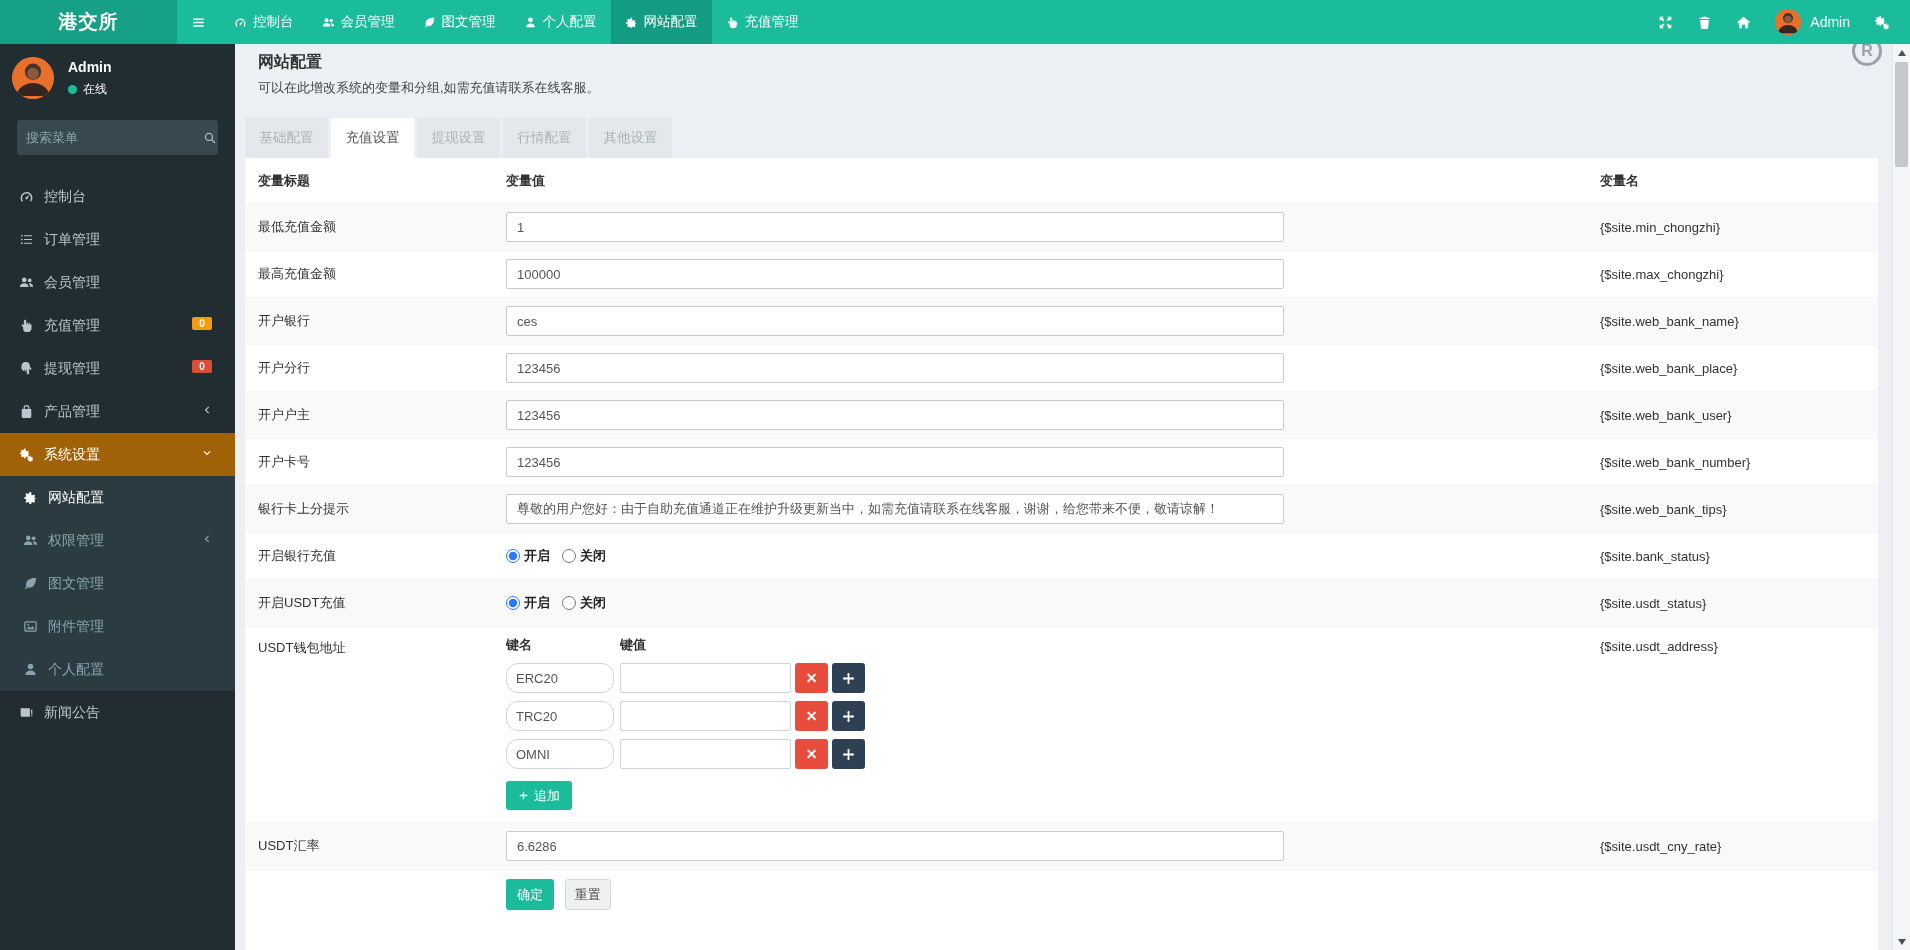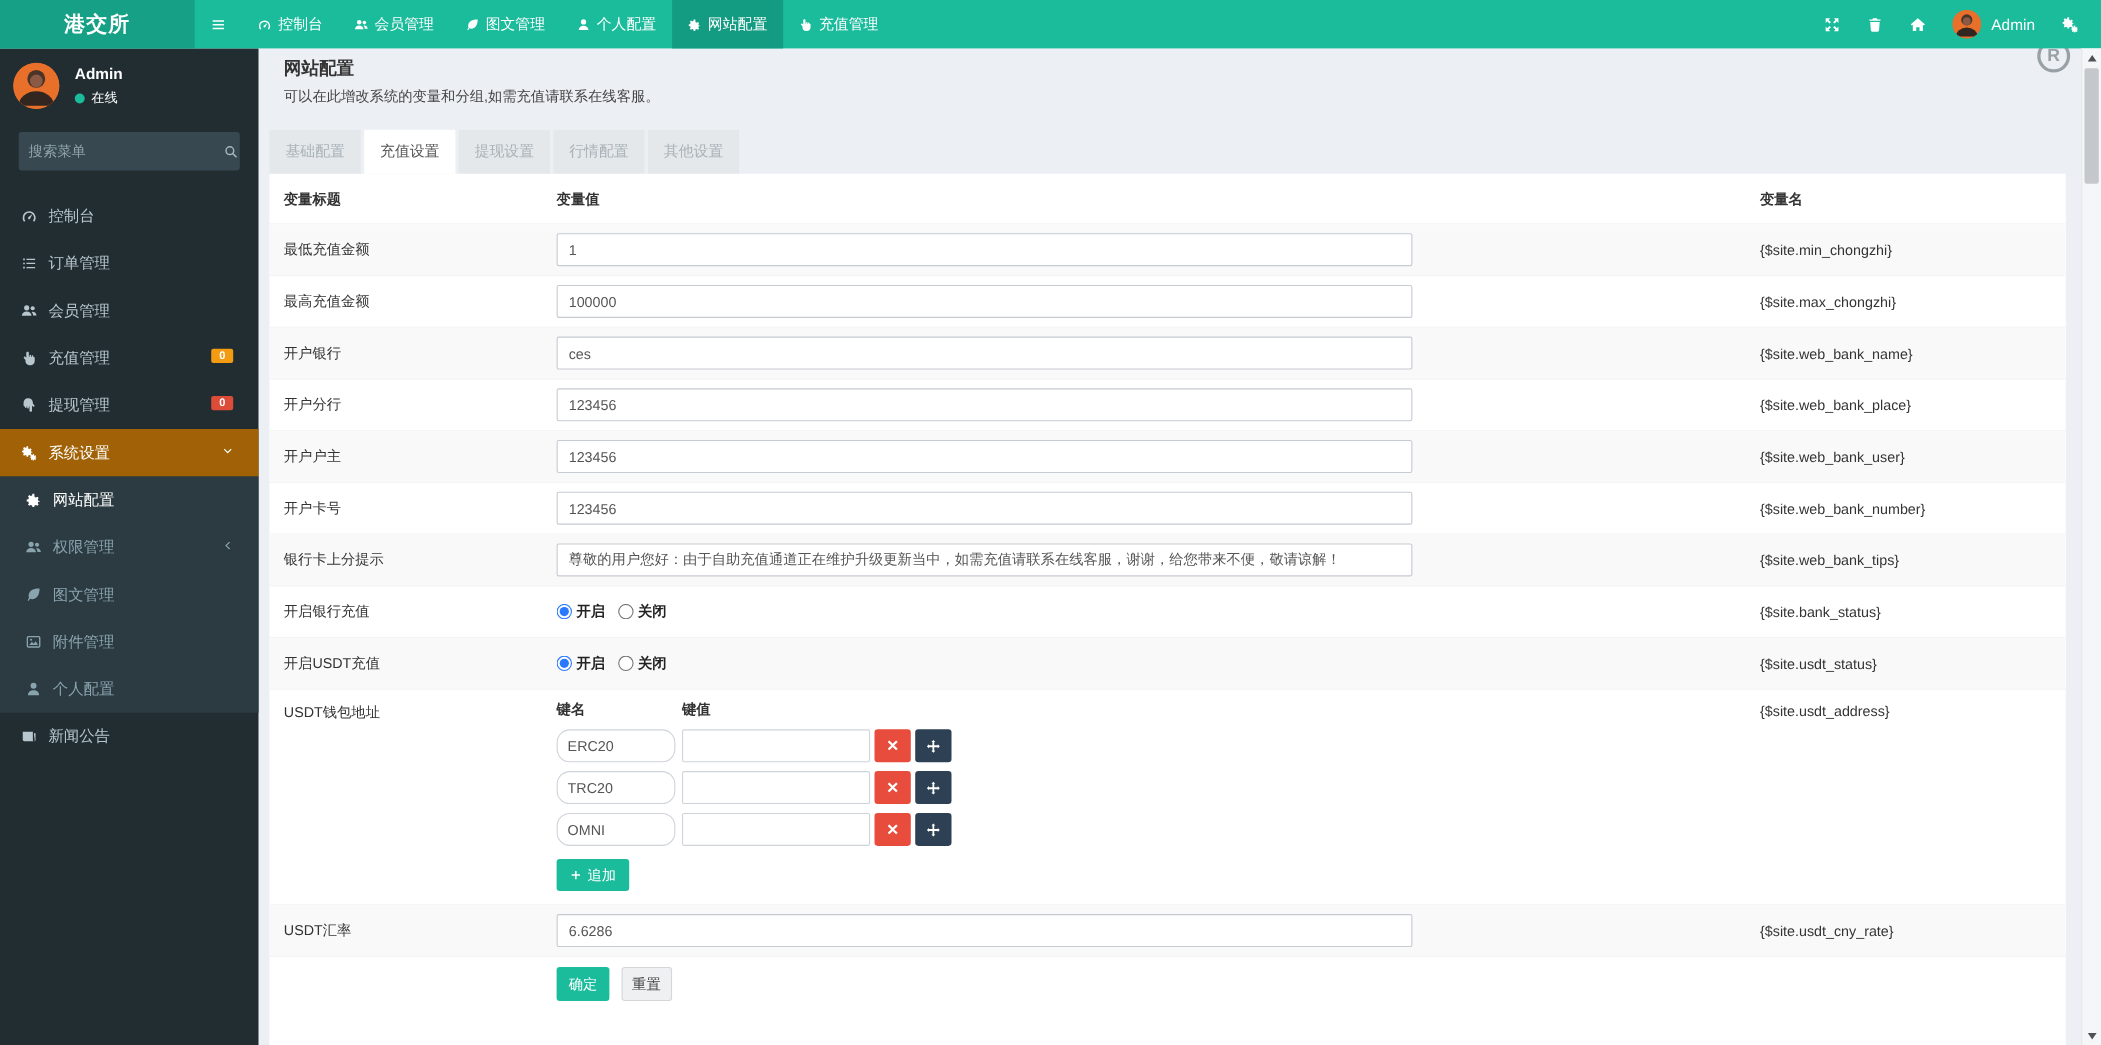--- a/index.html
+++ b/index.html
@@ -267,20 +267,33 @@
         <span class="mi">
           <svg viewBox="0 0 16 16" width="15" height="15" fill="currentColor" style="display:block">
             <g transform="rotate(180 8 8)">
               <path d="M6.5 1.8c.7 0 1.2.5 1.2 1.2v4h.6V5.6c0-.4.3-.8.8-.8s.8.4.8.8V7h.6V6.2c0-.4.3-.8.8-.8s.8.4.8.8V7h.5c.4 0 .8.3.8.8v3c0 2.3-1.9 4.2-4.2 4.2h-.6a4.2 4.2 0 0 1-4.2-4.2v-1L3 8.2c-.4-.4-.4-1 0-1.4.3-.3.9-.3 1.2 0l1 .9V3c0-.7.6-1.2 1.3-1.2z"></path>
             </g>
           </svg>
         </span>
         <span>提现管理</span>
         <span class="badge red">0</span>
       </div>
+      <div class="m-item">
+        <span class="mi">
+          <svg viewBox="0 0 16 16" width="15" height="15" fill="currentColor" style="display:block">
+            <path d="M11.2 5.2v-1a3.2 3.2 0 0 0-6.4 0v1H2.9v8a1.6 1.6 0 0 0 1.6 1.6h7a1.6 1.6 0 0 0 1.6-1.6v-8zM6.1 4.2a1.9 1.9 0 0 1 3.8 0v1H6.1z"></path>
+          </svg>
+        </span>
+        <span>产品管理</span>
+        <span class="chev">
+          <svg viewBox="0 0 16 16" width="12" height="12" fill="currentColor" style="display:block">
+            <path d="M10.3 3.8 6 8l4.3 4.2" fill="none" stroke="currentColor" stroke-width="1.5"></path>
+          </svg>
+        </span>
+      </div>
       <div class="m-item parent-active">
         <span class="mi">
           <svg viewBox="0 0 16 16" width="15" height="15" fill="currentColor" style="display:block">
             <g transform="scale(0.8)">
               <path d="M8 5.8A2.2 2.2 0 1 0 8 10.2 2.2 2.2 0 0 0 8 5.8Zm6.2 3.3-1.6-.3c-.1-.5-.3-1-.5-1.4l.9-1.3-1.3-1.3-1.3.9c-.4-.2-.9-.4-1.4-.5L8.7 2.1H6.9l-.3 1.6c-.5.1-1 .3-1.4.5l-1.3-.9-1.3 1.3.9 1.3c-.2.4-.4.9-.5 1.4l-1.6.3v1.8l1.6.3c.1.5.3 1 .5 1.4l-.9 1.3 1.3 1.3 1.3-.9c.4.2.9.4 1.4.5l.3 1.6h1.8l.3-1.6c-.5-.1 1-.3 1.4-.5l1.3.9 1.3-1.3-.9-1.3c.2-.4.4-.9.5-1.4l1.6-.3z"></path>
             </g>
             <g transform="translate(8.2 8.2) scale(0.5)">
               <path d="M8 5.8A2.2 2.2 0 1 0 8 10.2 2.2 2.2 0 0 0 8 5.8Zm6.2 3.3-1.6-.3c-.1-.5-.3-1-.5-1.4l.9-1.3-1.3-1.3-1.3.9c-.4-.2-.9-.4-1.4-.5L8.7 2.1H6.9l-.3 1.6c-.5.1-1 .3-1.4.5l-1.3-.9-1.3 1.3.9 1.3c-.2.4-.4.9-.5 1.4l-1.6.3v1.8l1.6.3c.1.5.3 1 .5 1.4l-.9 1.3 1.3 1.3 1.3-.9c.4.2.9.4 1.4.5l.3 1.6h1.8l.3-1.6c-.5-.1 1-.3 1.4-.5l1.3.9 1.3-1.3-.9-1.3c.2-.4.4-.9.5-1.4l1.6-.3z"></path>
             </g>
           </svg>

